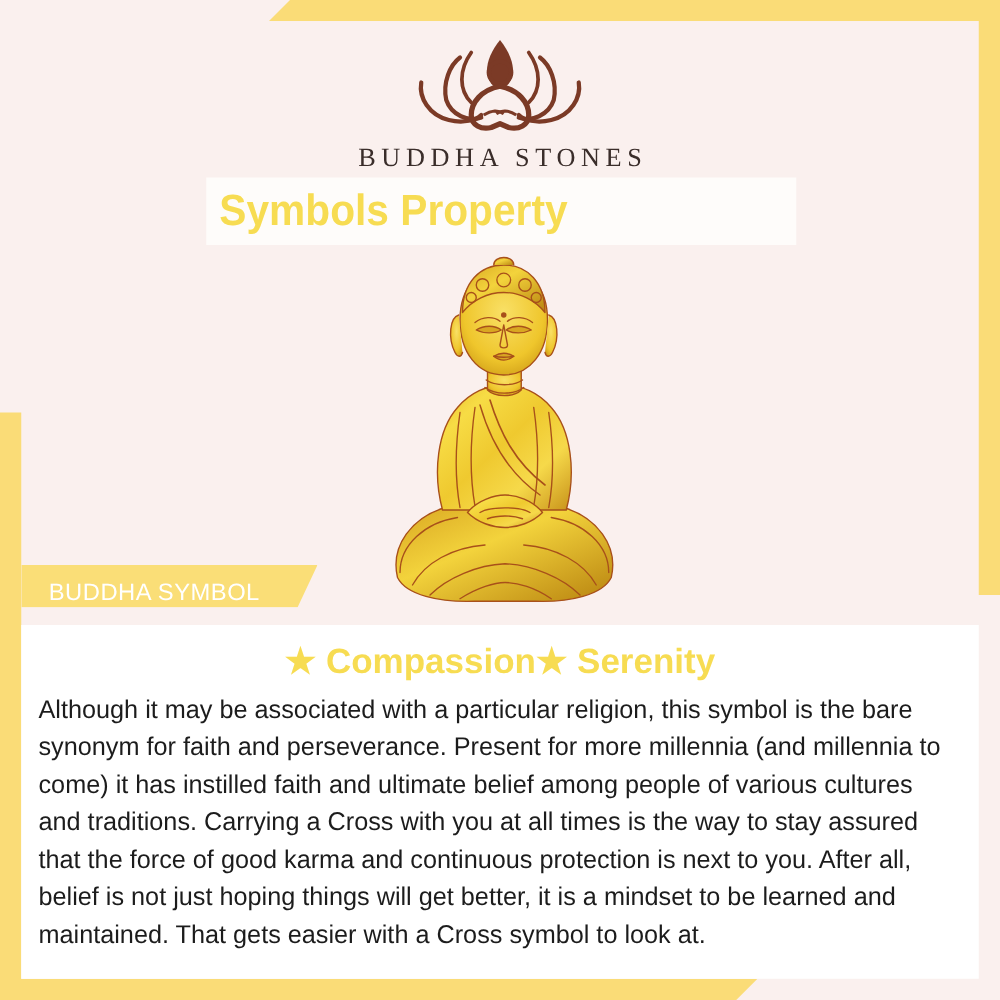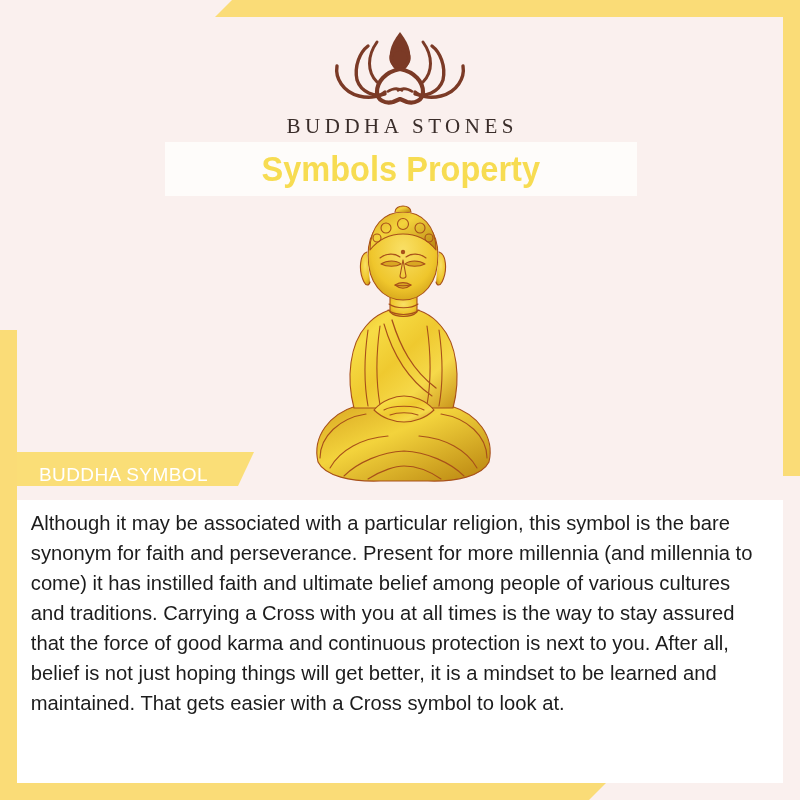--- a/index.html
+++ b/index.html
@@ -78,21 +78,20 @@
   
   .title-strip {
     position: absolute;
     left: 165px;
     top: 142px;
     width: 472px;
     height: 54px;
     background: #fefcfa;
     display: flex;
     align-items: center;
-    justify-content: center;
   }
   .title-text {
     font-family: "Liberation Sans Narrow", "Liberation Sans", sans-serif;
     font-weight: bold;
     font-size: 35px;
     color: #f7dc52;
     letter-spacing: 0px;
     transform: scaleX(0.93);
   }
 
@@ -273,16 +272,17 @@
         <path d="M99 85 C 104 86, 110 86, 115 85" fill="none"></path>
       </g>
     </svg>
   </div>
 
   <div class="ribbon">
     <span class="ribbon-text">BUDDHA SYMBOL</span>
   </div>
 
   <div class="body-panel">
+    <p class="subtitle">★ Compassion★ Serenity</p>
     <p class="body-copy">Although it may be associated with a particular religion, this symbol is the bare synonym for faith and perseverance. Present for more millennia (and millennia to come) it has instilled faith and ultimate belief among people of various cultures and traditions. Carrying a Cross with you at all times is the way to stay assured that the force of good karma and continuous protection is next to you. After all, belief is not just hoping things will get better, it is a mindset to be learned and maintained. That gets easier with a Cross symbol to look at.</p>
   </div>
 
 </div>
 
 </body></html>

